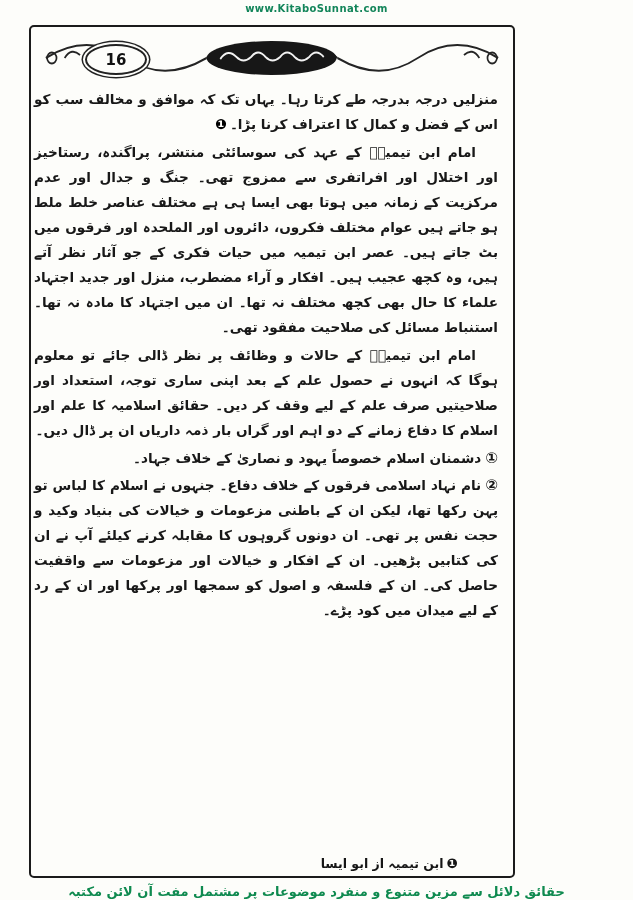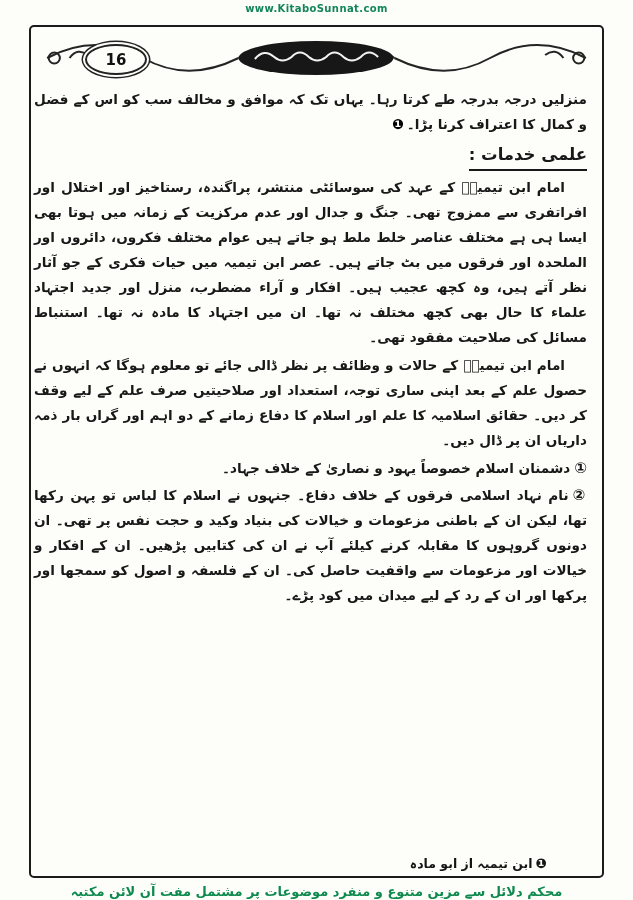--- a/index.html
+++ b/index.html
@@ -13,21 +13,21 @@
   }
   .watermark {
     position:absolute; top:3px; left:0; right:0;
     text-align:center;
     font-size:10px; font-weight:bold;
     color:#13855a; letter-spacing:0.4px;
   }
   .frame {
     position:absolute;
     left:29px; top:25px;
-    width:575px; height:853px;
+    width:486px; height:853px;
     border:2px solid #1b1b1b;
     border-radius:5px;
     box-sizing:border-box;
     overflow:hidden;
     background:#fdfdfa;
   }
   .header-band {
     position:relative;
     height:46px;
     margin:8px 8px 0 8px;
@@ -115,41 +115,38 @@
       </svg>
       <div class="page-number-badge">
         <span>16</span>
       </div>
     </div>
 
     <div class="body-text" dir="rtl" lang="ur">
 
       <p><span>منزلیں درجہ بدرجہ طے کرتا رہا۔ یہاں تک کہ موافق و مخالف سب کو اس کے فضل و کمال کا اعتراف کرنا پڑا۔</span><span class="footref">❶</span></p>
 
-      <div class="heading-wrap">
-        <span class="section-heading">علمی خدمات :</span>
-      </div>
 
 
       <p class="para-indent">امام ابن تیمیہؒ کے عہد کی سوسائٹی منتشر، پراگندہ، رستاخیز اور اختلال اور افراتفری سے ممزوج تھی۔ جنگ و جدال اور عدم مرکزیت کے زمانہ میں ہوتا بھی ایسا ہی ہے مختلف عناصر خلط ملط ہو جاتے ہیں عوام مختلف فکروں، دائروں اور الملحدہ اور فرقوں میں بٹ جاتے ہیں۔ عصر ابن تیمیہ میں حیات فکری کے جو آثار نظر آتے ہیں، وہ کچھ عجیب ہیں۔ افکار و آراء مضطرب، منزل اور جدید اجتہاد علماء کا حال بھی کچھ مختلف نہ تھا۔ ان میں اجتہاد کا مادہ نہ تھا۔ استنباط مسائل کی صلاحیت مفقود تھی۔</p>
 
       <p class="para-indent">امام ابن تیمیہؒ کے حالات و وظائف پر نظر ڈالی جائے تو معلوم ہوگا کہ انہوں نے حصول علم کے بعد اپنی ساری توجہ، استعداد اور صلاحیتیں صرف علم کے لیے وقف کر دیں۔ حقائق اسلامیہ کا علم اور اسلام کا دفاع زمانے کے دو اہم اور گراں بار ذمہ داریاں ان پر ڈال دیں۔</p>
 
       <div class="list-item">
         <span class="list-marker">①</span><span>دشمنان اسلام خصوصاً یہود و نصاریٰ کے خلاف جہاد۔</span>
       </div>
 
       <div class="list-item">
         <span class="list-marker">②</span><span>نام نہاد اسلامی فرقوں کے خلاف دفاع۔ جنہوں نے اسلام کا لباس تو پہن رکھا تھا، لیکن ان کے باطنی مزعومات و خیالات کی بنیاد وکید و حجت نفس پر تھی۔ ان دونوں گروہوں کا مقابلہ کرنے کیلئے آپ نے ان کی کتابیں پڑھیں۔ ان کے افکار و خیالات اور مزعومات سے واقفیت حاصل کی۔ ان کے فلسفہ و اصول کو سمجھا اور پرکھا اور ان کے رد کے لیے میدان میں کود پڑے۔</span>
       </div>
 
 
     </div>
 
     <div class="footnote" dir="rtl">
-      <span class="footnote-marker">❶</span><span>ابن تیمیہ از ابو مادہ</span>
+      <span class="footnote-marker">❶</span><span>ابن تیمیہ از ابو ایسا</span>
     </div>
 
   </div>
 
-  <div class="footer-tagline">محکم دلائل سے مزین متنوع و منفرد موضوعات پر مشتمل مفت آن لائن مکتبہ</div>
+  <div class="footer-tagline">حقائق دلائل سے مزین متنوع و منفرد موضوعات پر مشتمل مفت آن لائن مکتبہ</div>
 
 </div>
 
 </body></html>

